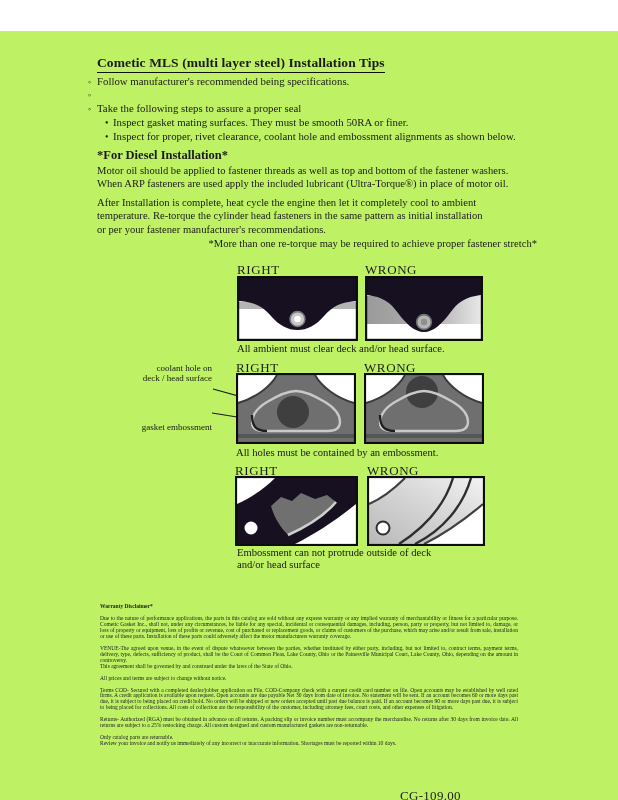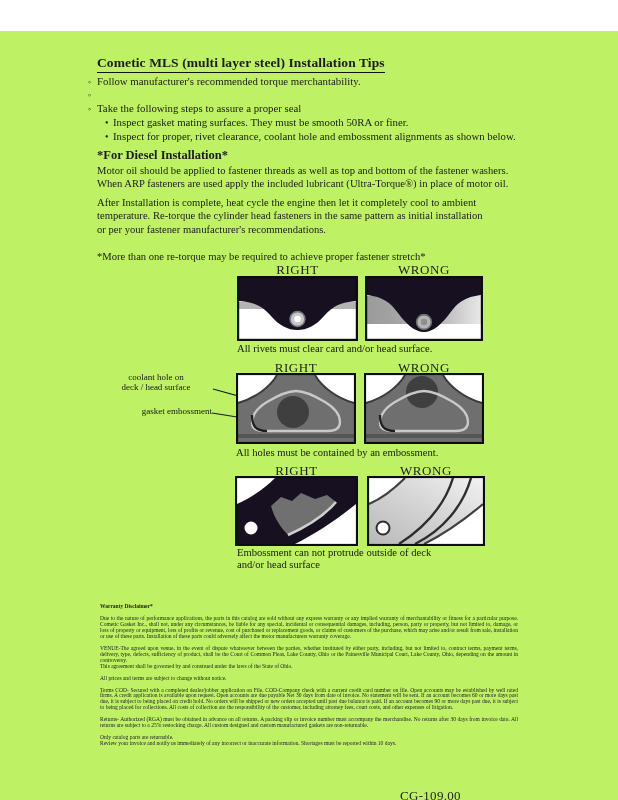--- a/index.html
+++ b/index.html
@@ -11,42 +11,42 @@
          border-bottom:1.6px solid #111;padding-bottom:1px;letter-spacing:.1px;}
   #tips{left:88px;top:44px;width:450px;font-size:10.8px;line-height:12.9px;}
   .b-row{display:flex;align-items:baseline;}
   .b-row.sub{margin-left:17px;}
   .b-mark{width:9px;flex:0 0 9px;font-size:9px;}
   .b-row.sub .b-mark{width:8px;flex:0 0 8px;font-size:10px;}
   #diesel-head{left:97px;top:117px;font-size:12.5px;font-weight:bold;}
   .body-par{font-size:10.6px;line-height:13.4px;width:440px;}
   #diesel-p1{left:97px;top:133px;}
   #diesel-p2{left:97px;top:165px;}
-  #diesel-note{left:97px;top:219px;}
-  .rw-label{font-size:13px;letter-spacing:.6px;color:#1c1c1c;text-align:center;}
+  #diesel-note{left:97px;top:206px;text-align:right;}
+  .rw-label{font-size:13px;letter-spacing:.6px;color:#1c1c1c;}
   .caption{font-size:10.6px;line-height:11.5px;color:#161616;}
   .panel{display:block;}
   .side-label{font-size:9px;line-height:9.5px;text-align:right;color:#161616;}
   #warranty{left:100px;top:573px;width:418px;font-size:5.5px;line-height:5.95px;color:#222;}
   #warranty .w-head{font-weight:bold;margin-bottom:6px;}
   #warranty .w-par{text-align:justify;}
   #warranty .gap{height:6px;}
   #footer-code{left:400px;top:757px;font-size:13px;color:#222;letter-spacing:.3px;}
 </style>
 </head>
 <body>
 
 <div id="page">
 
   <div id="title" class="abs">Cometic MLS (multi layer steel) Installation Tips</div>
 
   <div id="tips" class="abs">
     <div class="b-row">
       <span class="b-mark">◦</span>
-      <span>Follow manufacturer's recommended torque merchantability.</span>
+      <span>Follow manufacturer's recommended being specifications.</span>
     </div>
     <div class="b-row">
       <span class="b-mark">◦</span>
     </div>
     <div class="b-row">
       <span class="b-mark">◦</span>
       <span>Take the following steps to assure a proper seal</span>
     </div>
     <div class="b-row sub">
       <span class="b-mark">•</span>
@@ -89,28 +89,28 @@
     </defs>
     <rect x="1" y="1" width="116" height="63" fill="#ffffff"></rect>
     <rect x="2" y="20" width="114" height="28" fill="url(#deckgrad)"></rect>
     <rect x="2" y="48" width="114" height="15" fill="#ffffff"></rect>
     <path d="M2,2 H116 V19 C100,21 93,26 85,37 C77,48 68,56 59,56 C50,56 41,48 33,37 C25,26 18,21 2,19 Z" fill="#171020"></path>
     <circle cx="59" cy="46" r="7.4" fill="#b5b5b5" stroke="#6d6d6d" stroke-width="1.6"></circle>
     <circle cx="59" cy="46" r="3.2" fill="#8f8f8f"></circle>
     <rect x="1" y="1" width="116" height="63" fill="none" stroke="#0d0d0d" stroke-width="2.4"></rect>
   </svg>
 
-  <div class="abs caption" style="left:237px;top:312px;width:280px;">All rivets must clear card and/or head surface.</div>
+  <div class="abs caption" style="left:237px;top:312px;width:280px;">All ambient must clear deck and/or head surface.</div>
 
   <div class="abs rw-label" style="left:236px;top:329px;width:120px;">RIGHT</div>
   <div class="abs rw-label" style="left:364px;top:329px;width:120px;">WRONG</div>
 
-  <div class="abs side-label pre" style="left:100px;top:342px;width:112px;text-align:center;">coolant hole on
+  <div class="abs side-label pre" style="left:100px;top:333px;width:112px;">coolant hole on
 deck / head surface</div>
-  <div class="abs side-label" style="left:100px;top:376px;width:112px;">gasket embossment</div>
+  <div class="abs side-label" style="left:100px;top:392px;width:112px;">gasket embossment</div>
 
   <svg class="abs" style="left:205px;top:350px;" width="95" height="45" viewBox="0 0 95 45">
     <line x1="8" y1="8" x2="88" y2="30" stroke="#1a1a1a" stroke-width="1.1"></line>
     <line x1="7" y1="32" x2="51" y2="39" stroke="#1a1a1a" stroke-width="1.1"></line>
   </svg>
 
   <svg class="abs panel" style="left:236px;top:342px;" width="120" height="71" viewBox="0 0 120 71">
     <rect x="1" y="1" width="118" height="69" fill="#6f6f6f"></rect>
     <rect x="2" y="61" width="116" height="4" fill="#565656"></rect>
     <path d="M2,2 L41,2 C35,13 20,25 2,30 Z" fill="#ffffff"></path>

